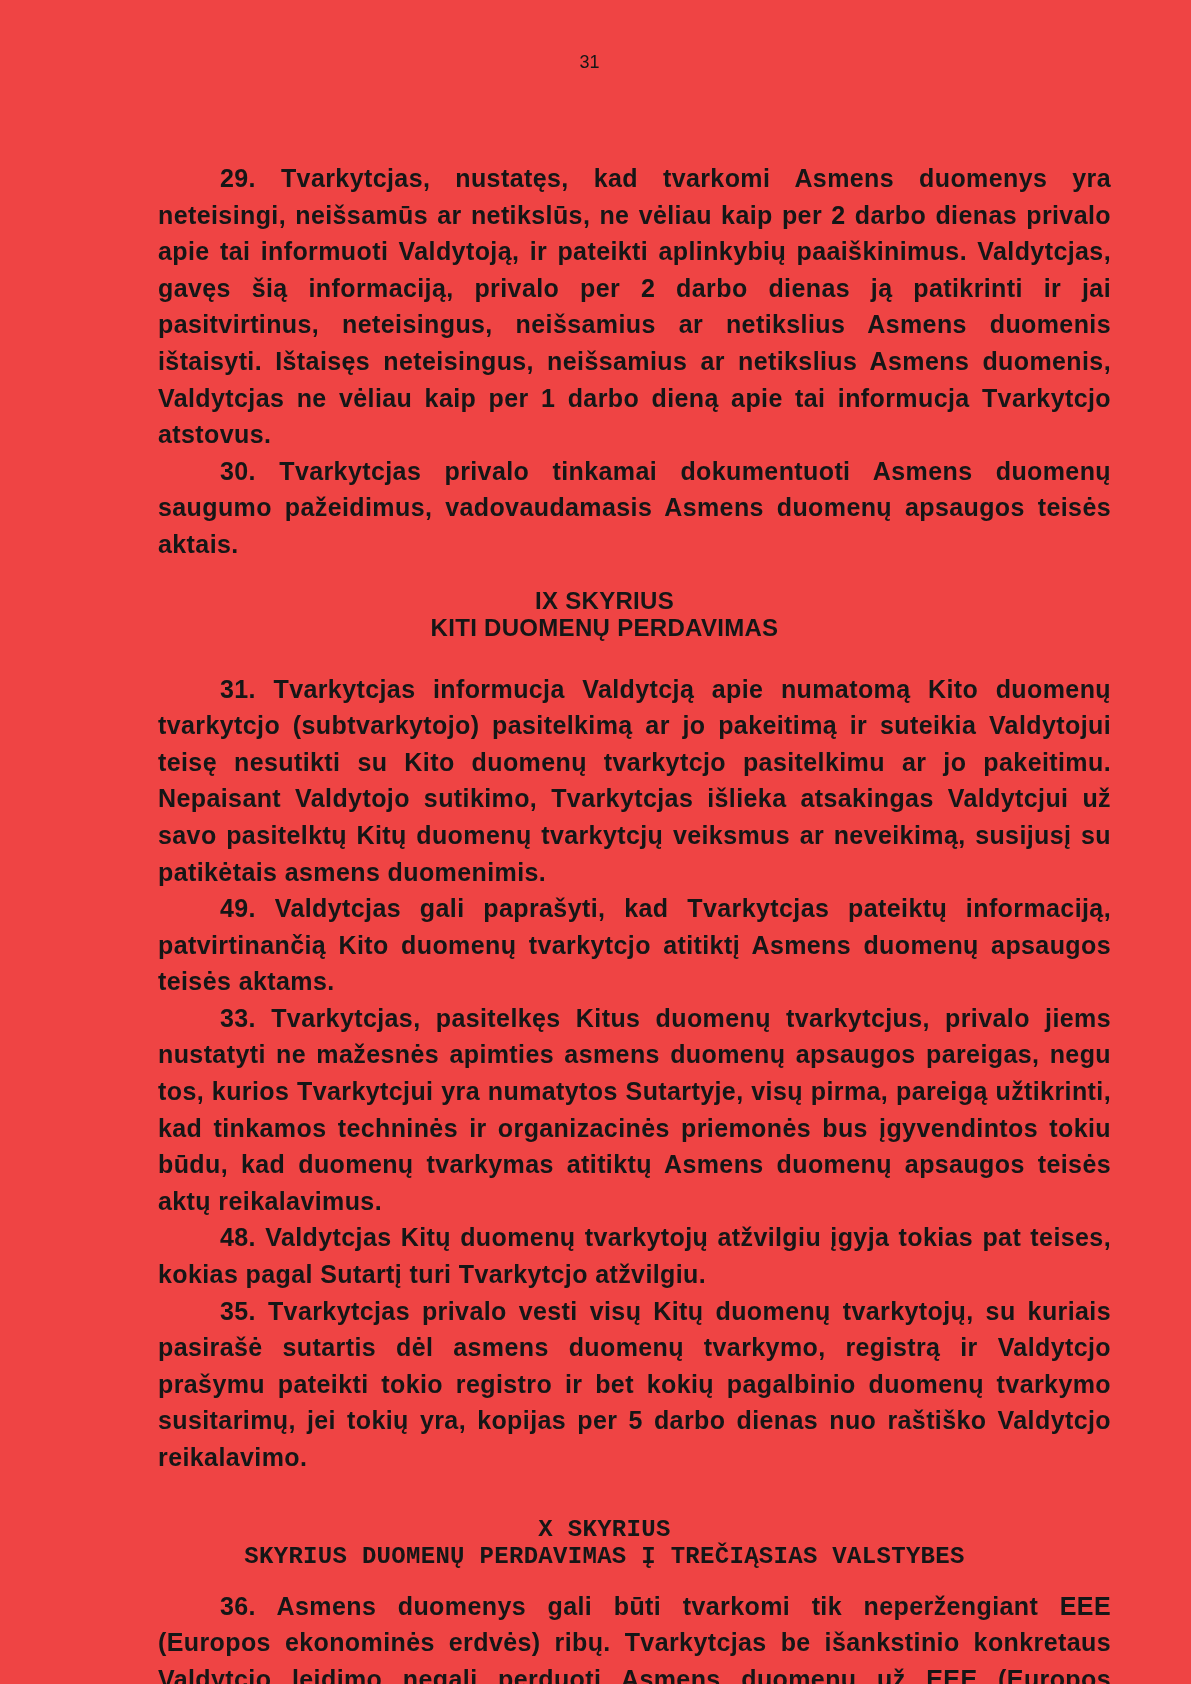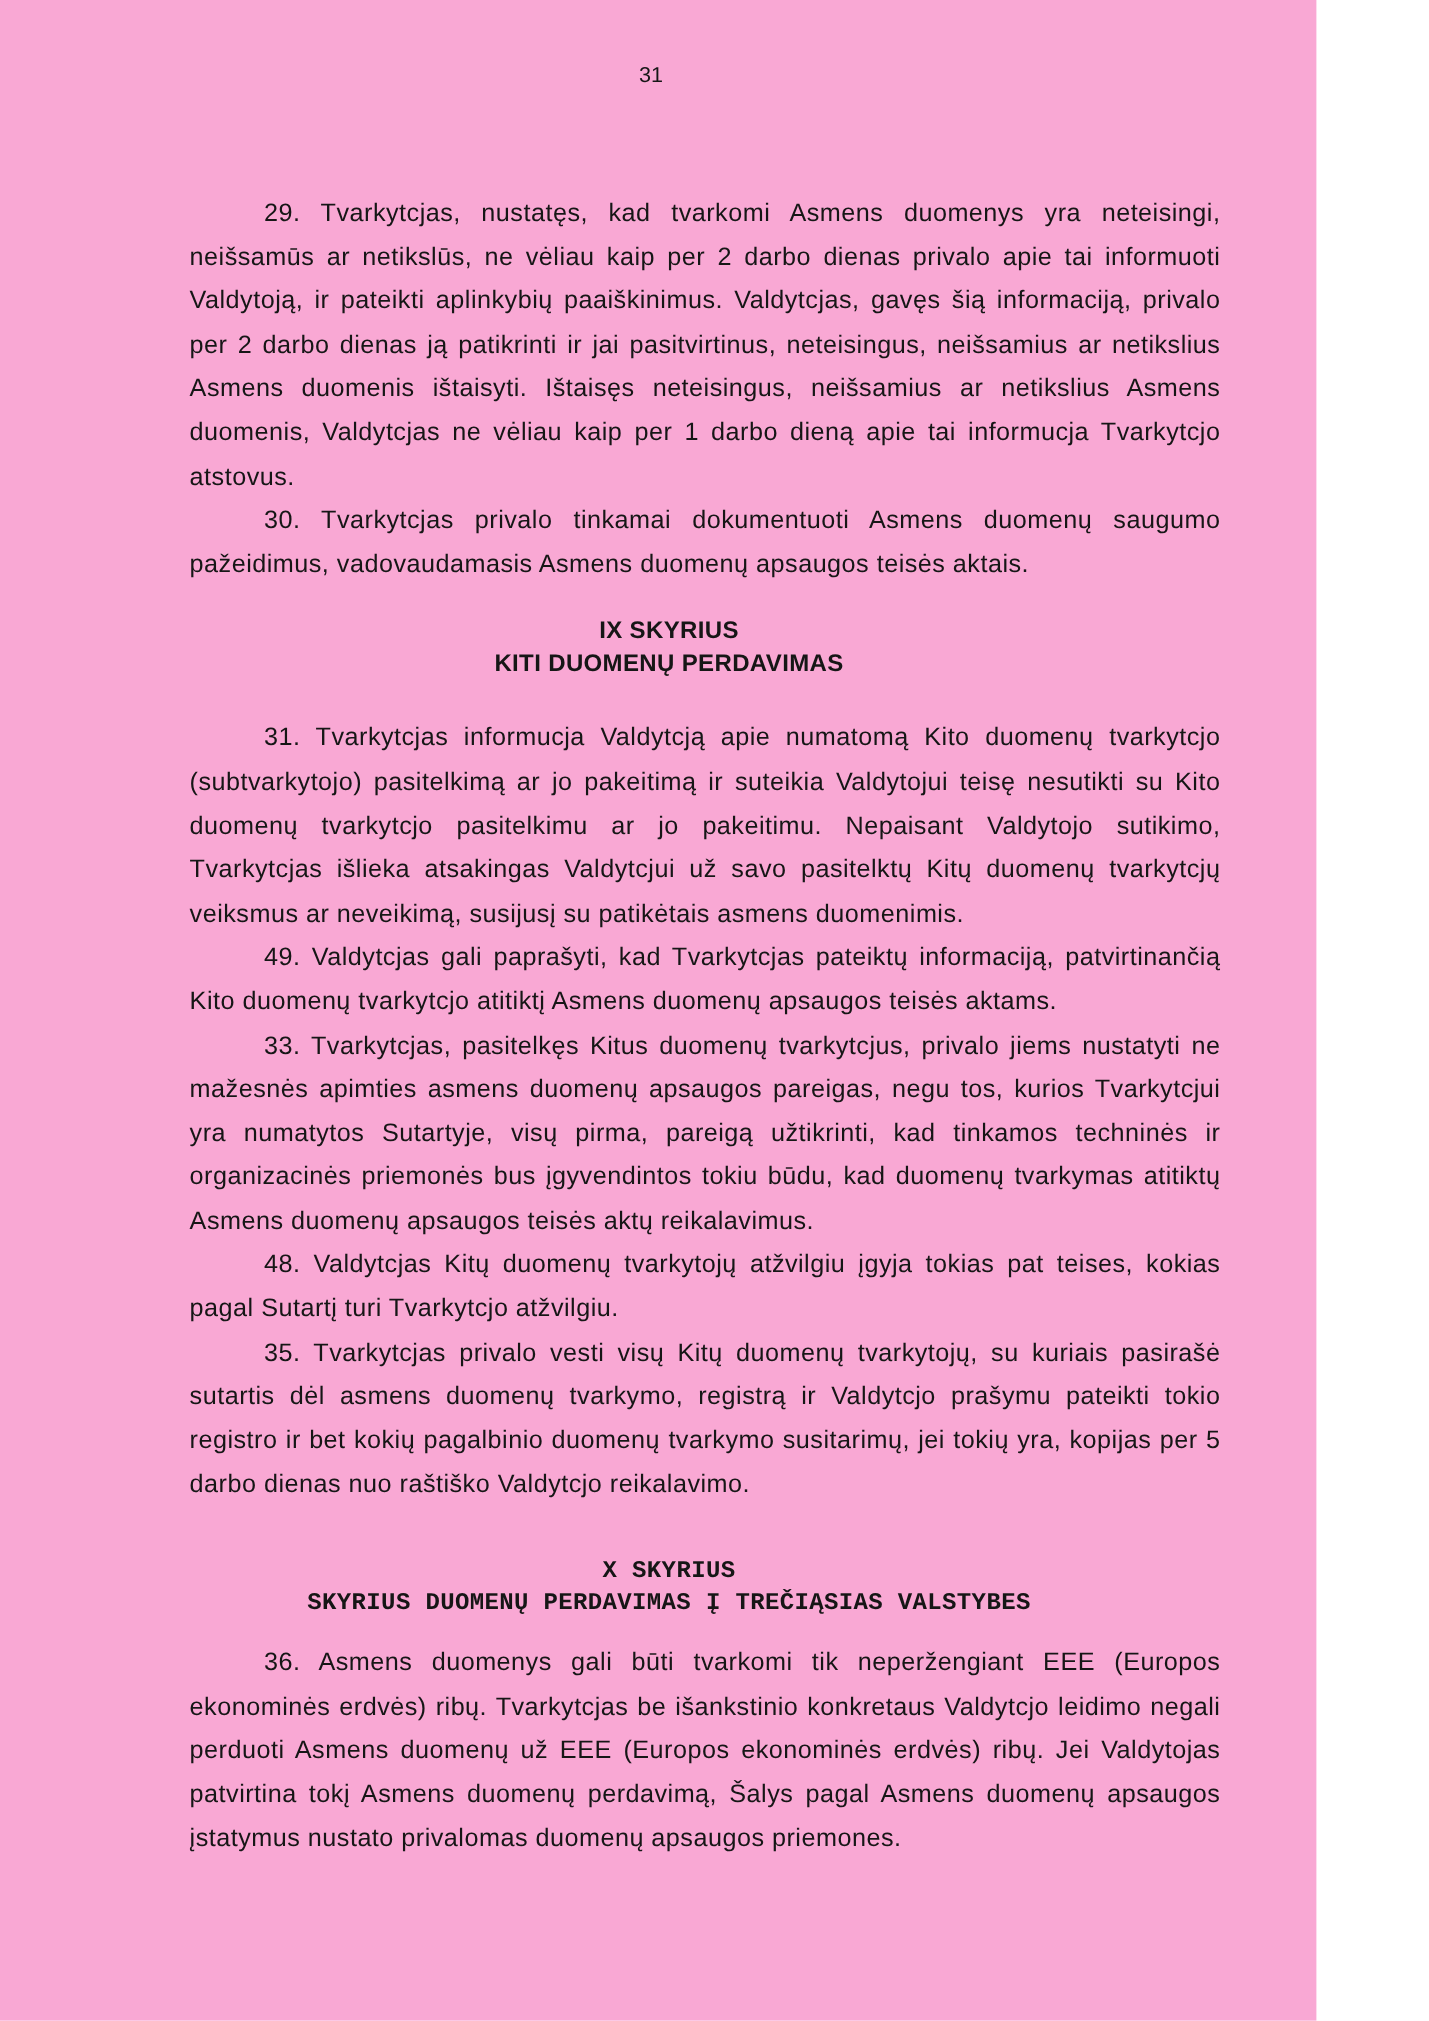--- a/index.html
+++ b/index.html
@@ -2,51 +2,52 @@
 <html lang="lt"><head>
 <meta charset="utf-8">
 <style>
   html, body {
     margin: 0;
     padding: 0;
     background: #ffffff;
   }
   .page {
     position: relative;
-    width: 1097px;
+    width: 1191px;
     height: 1684px;
-    background: #f9a8d4;
+    background: #ef4444;
     box-sizing: border-box;
     padding: 50px 80px 0 158px;
     font-family: "Liberation Sans", sans-serif;
     color: #161616;
     overflow: hidden;
   }
   .page-number {
     position: relative;
     left: -45px;
     text-align: center;
     font-size: 18px;
     line-height: 24px;
     margin: 0 0 86px 0;
   }
   .body-para {
     margin: 0;
-    font-size: 21px;
+    font-size: 25px;
     line-height: 36.6px;
     letter-spacing: 0.4px;
     text-align: justify;
     text-indent: 62px;
+    font-weight: bold;
   }
   .section-heading {
     position: relative;
     left: -30px;
     text-align: center;
     font-weight: bold;
-    font-size: 20px;
+    font-size: 24px;
     line-height: 27px;
     letter-spacing: 0.3px;
     margin: 24px 0 30px 0;
   }
   .section-heading.heading-x {
     margin-top: 40px;
     margin-bottom: 18px;
     font-family: Liberation Mono, monospace;
   }
   .section-heading div {

